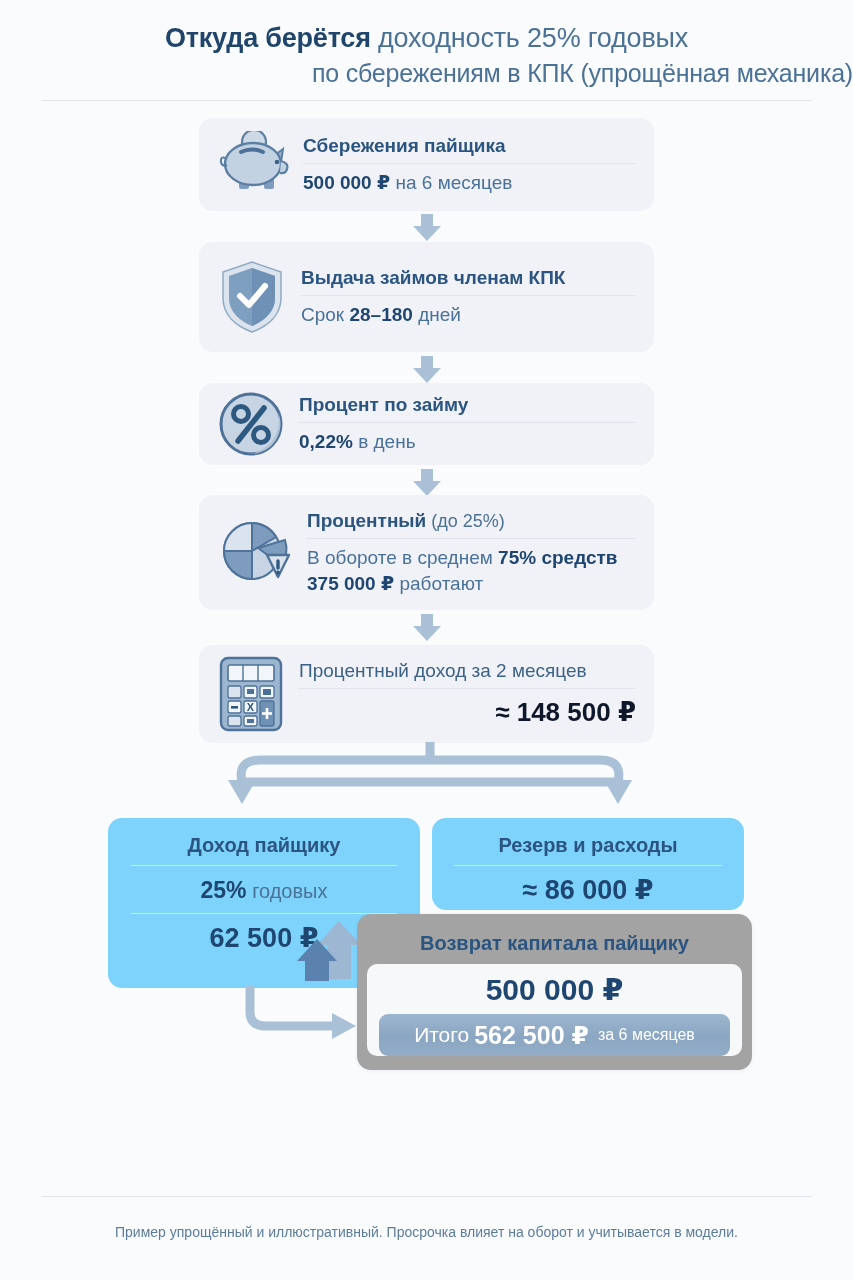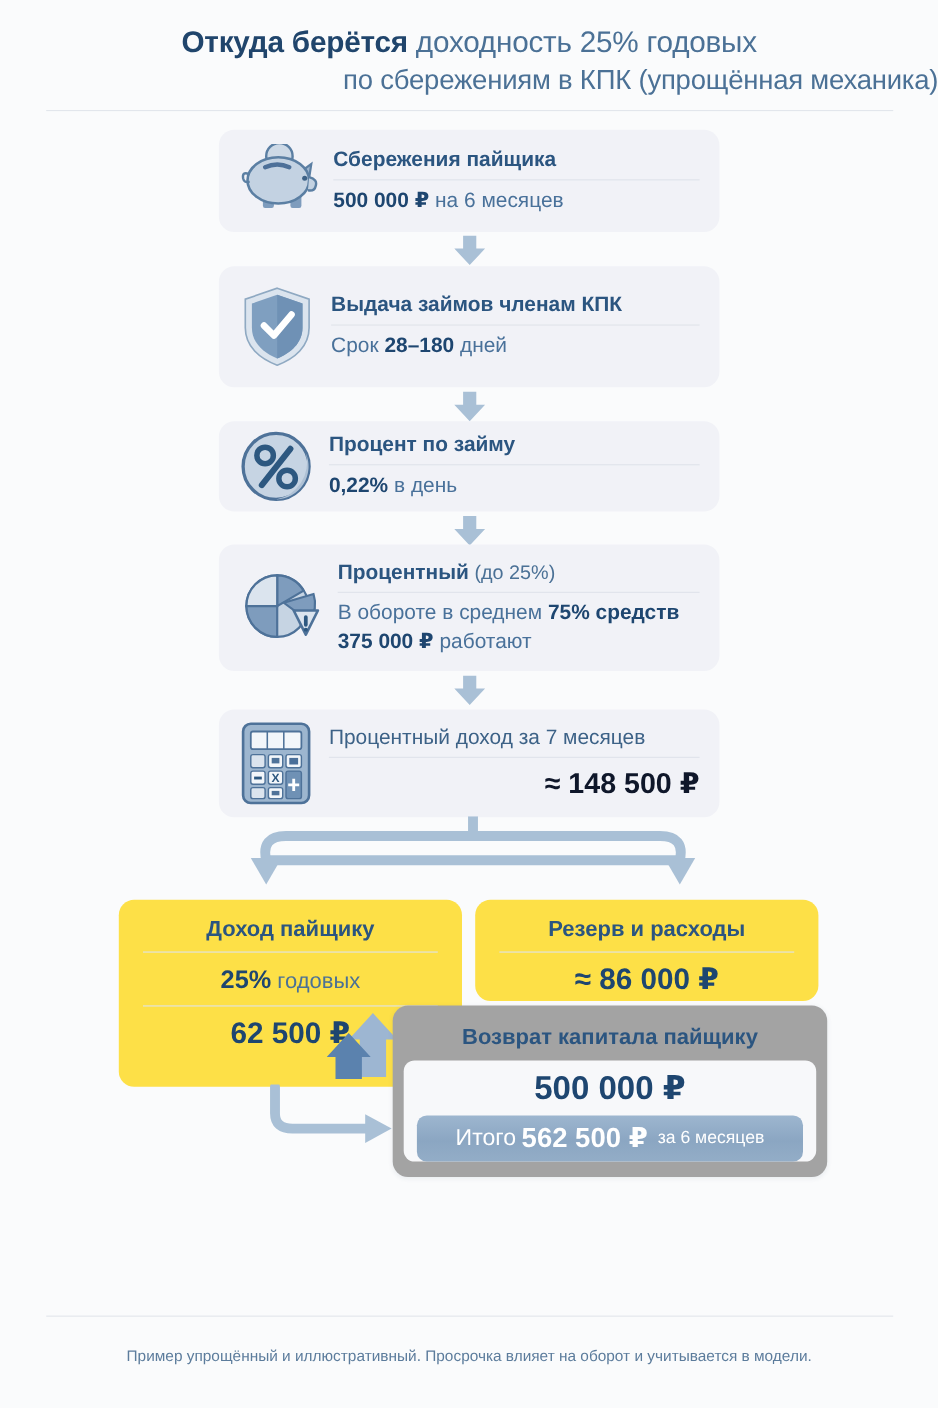--- a/index.html
+++ b/index.html
@@ -103,21 +103,21 @@
 
   
   .conn {
     position: absolute;
     pointer-events: none;
   }
 
   
   .split-card {
     position: absolute;
-    background: #fde047;
+    background: #7dd3fc;
     border-radius: 14px;
     text-align: center;
   }
   .split-head {
     font-size: 20px;
     font-weight: bold;
     color: #2b5580;
     padding-top: 14px;
     line-height: 26px;
   }
@@ -355,21 +355,21 @@
           <text x="33.5" y="56" font-family="'Liberation Sans',sans-serif" font-size="11" font-weight="bold" fill="#2d5880" text-anchor="middle">X</text>
           <rect x="43" y="46" width="14" height="25" rx="2" fill="#6f91b5" stroke="#4e7299" stroke-width="1.3"></rect>
           <line x1="50" y1="53" x2="50" y2="64" stroke="#ffffff" stroke-width="2.6"></line>
           <line x1="45" y1="58.5" x2="55" y2="58.5" stroke="#ffffff" stroke-width="2.6"></line>
           <rect x="11" y="61" width="13" height="10" rx="2" fill="#dbe4ee" stroke="#4e7299" stroke-width="1.3"></rect>
           <rect x="27" y="61" width="13" height="10" rx="2" fill="#f2f6fa" stroke="#4e7299" stroke-width="1.3"></rect>
           <rect x="30" y="64" width="7" height="4" fill="#4e7299"></rect>
         </svg>
       </div>
       <div class="card-text">
-        <div class="card-head thin">Процентный доход за 7 месяцев</div>
+        <div class="card-head thin">Процентный доход за 2 месяцев</div>
         <div class="divider"></div>
         <div class="big-value">≈ 148 500 ₽</div>
       </div>
     </div>
   </div>
 
   <div class="conn" style="left:220px; top:742px;">
     <svg width="420" height="68" viewBox="0 0 420 68">
       <path d="M210 0 V18" stroke="#a9c0d6" stroke-width="9" fill="none"></path>
       <path d="M22 40 H398" stroke="#a9c0d6" stroke-width="9" fill="none"></path>

